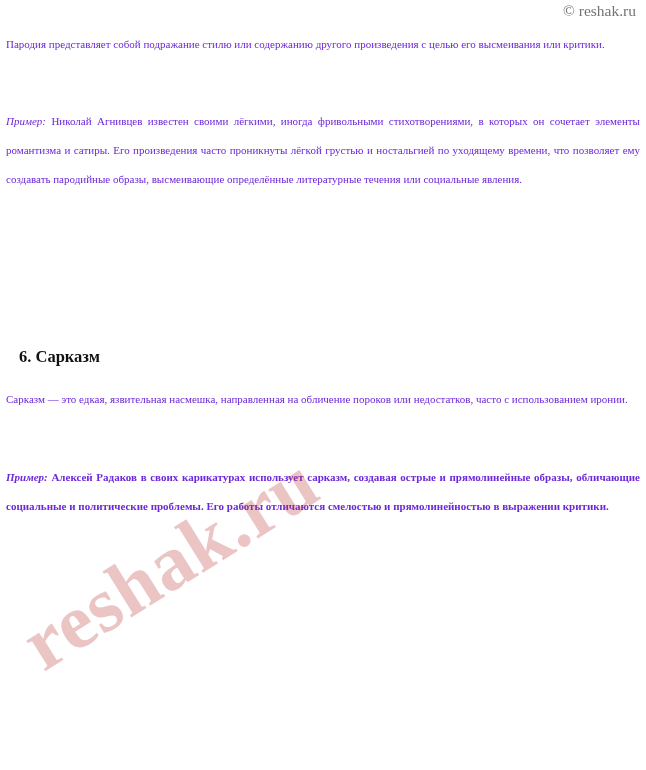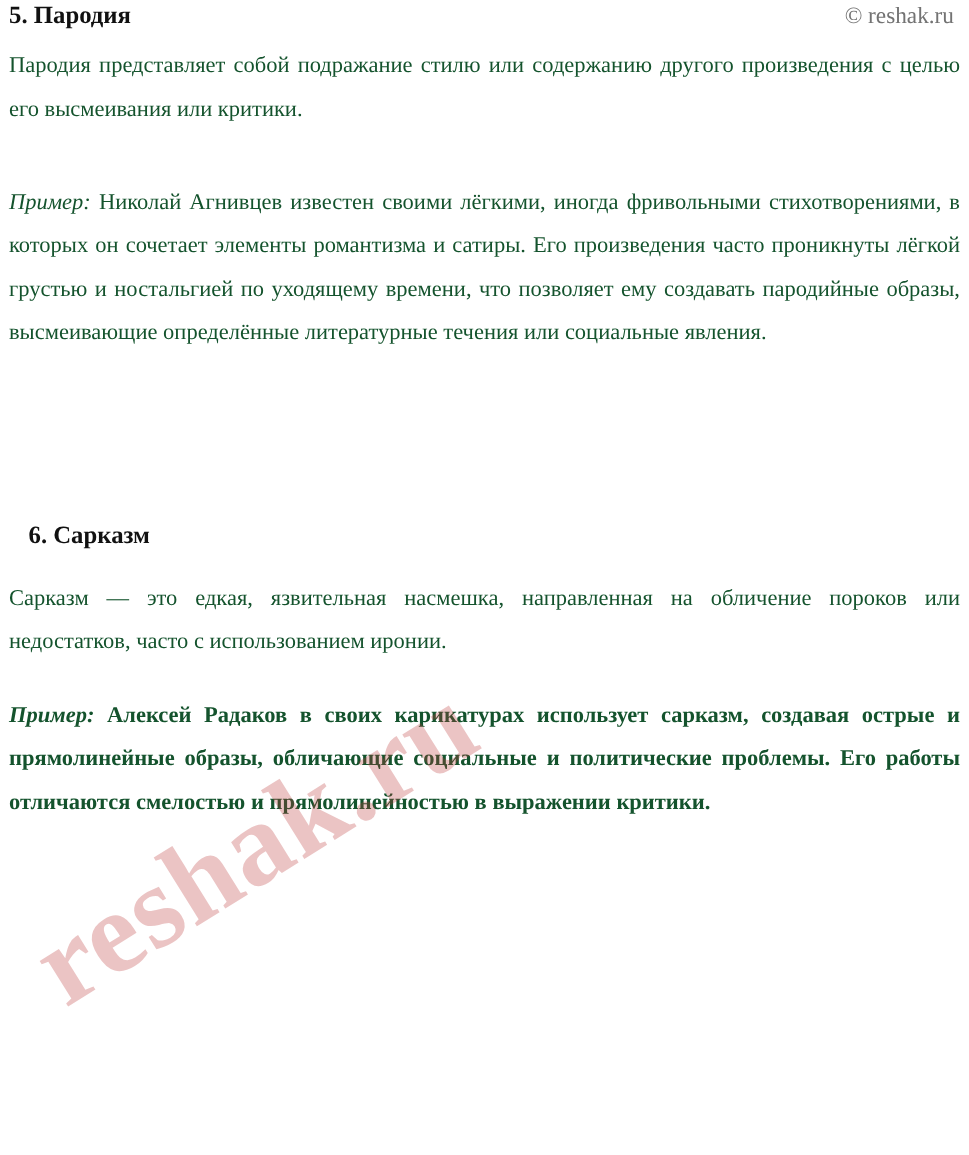--- a/index.html
+++ b/index.html
@@ -48,53 +48,50 @@
   h2.heading {
     font-family: "Liberation Serif", serif;
     font-size: 16.5px;
     font-weight: bold;
     margin: 0;
     padding: 0;
     color: #111;
   }
   p.para {
     font-family: "Liberation Serif", serif;
-    font-size: 15px;
+    font-size: 11px;
     line-height: 29px;
     margin: 0;
     padding: 0;
     text-align: justify;
     text-justify: inter-word;
-    color: #14532d;
+    color: #6d28d9;
     hyphens: none;
   }
   p.para.lastline-left {
     text-align-last: left;
   }
   .em {
     font-style: italic;
   }
   .blk-head-5 { position: absolute; left: 6px; top: 0px; width: 634px; }
   .blk-p1     { position: absolute; left: 6px; top: 30px; width: 634px; }
-  .blk-p2     { position: absolute; left: 6px; top: 121px; width: 634px; }
+  .blk-p2     { position: absolute; left: 6px; top: 107px; width: 634px; }
   .blk-head-6 { position: absolute; left: 19px; top: 347px; width: 634px; }
   .blk-p3     { position: absolute; left: 6px; top: 385px; width: 634px; }
   .blk-p4     { position: absolute; left: 6px; top: 463px; width: 634px; font-weight: bold; }
   .blk-p5     { position: absolute; left: 6px; top: 617px; width: 634px; }
 </style>
 </head>
 <body>
 
 <div class="page">
 
   <div class="watermark-top">© reshak.ru</div>
 
-  <div class="blk-head-5">
-    <h2 class="heading">5. Пародия</h2>
-  </div>
 
   <div class="blk-p1">
     <p class="para lastline-left">Пародия представляет собой подражание стилю или содержанию другого произведения с целью его высмеивания или критики.</p>
   </div>
 
   <div class="blk-p2">
     <p class="para lastline-left"><span class="em">Пример:</span><span> Николай Агнивцев известен своими лёгкими, иногда фривольными стихотворениями, в которых он сочетает элементы романтизма и сатиры. Его произведения часто проникнуты лёгкой грустью и ностальгией по уходящему времени, что позволяет ему создавать пародийные образы, высмеивающие определённые литературные течения или социальные явления.</span></p>
   </div>
 
   <div class="blk-head-6">

